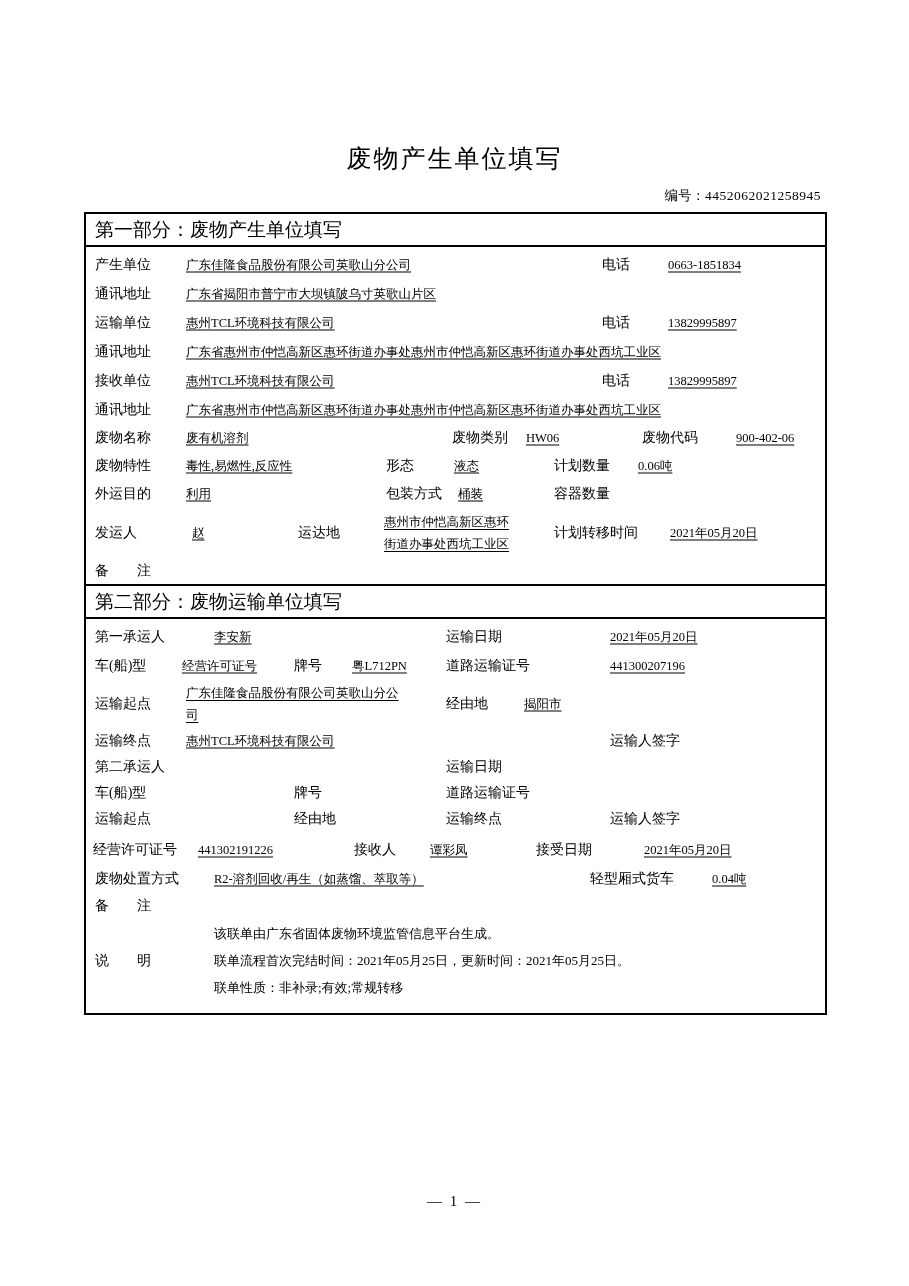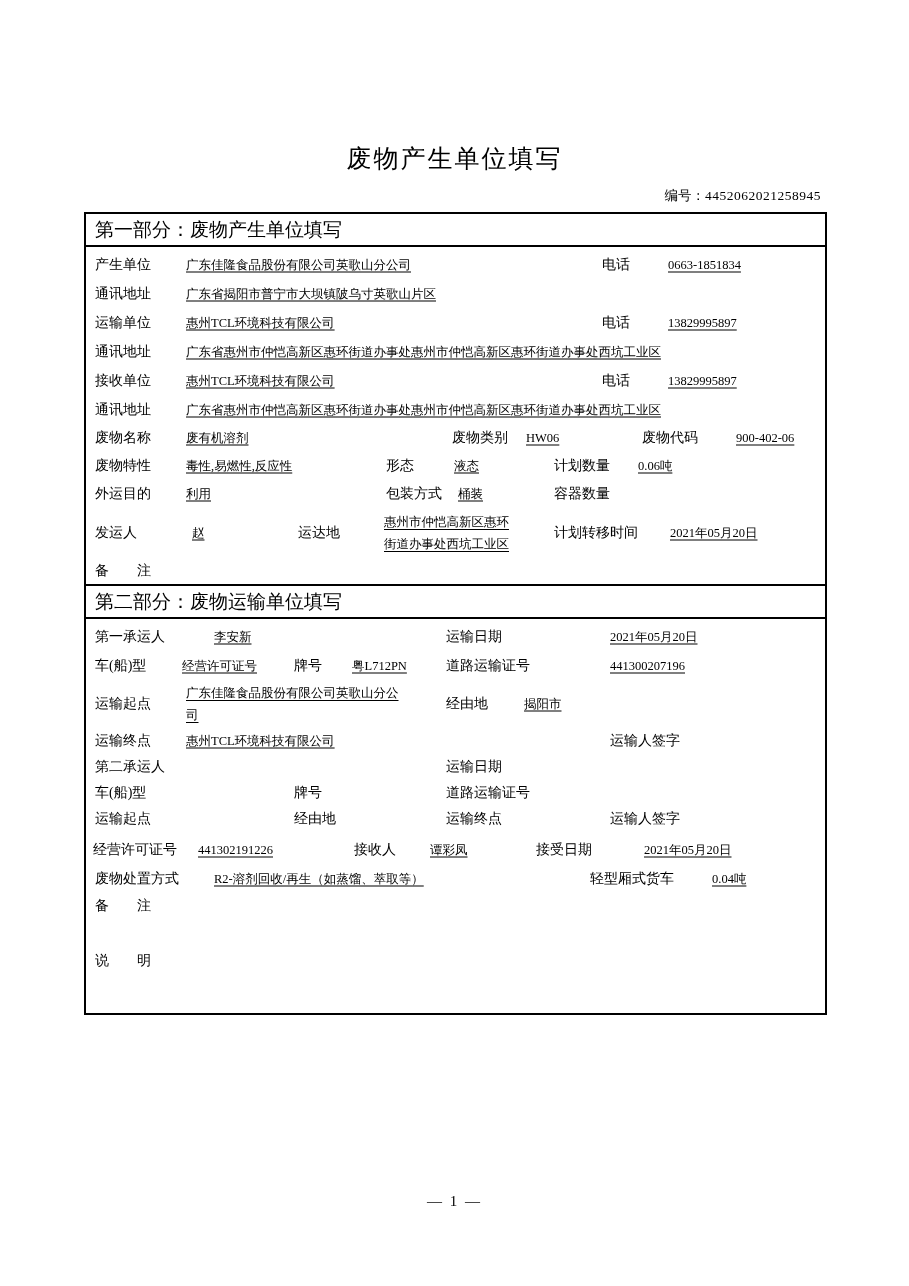--- a/index.html
+++ b/index.html
@@ -203,19 +203,24 @@
       <span class="lbl" style="left:504px">轻型厢式货车</span>
       <span class="val" style="left:626px">0.04吨</span>
     </div>
 
     <div class="row" style="height:26px">
       <span class="lbl" style="left:9px">备　　注</span>
     </div>
 
     <div class="row" style="height:84px">
       <span class="lbl" style="left:9px">说　　明</span>
+      <div class="note-lines">
+        <div class="note-line">该联单由广东省固体废物环境监管信息平台生成。</div>
+        <div class="note-line">联单流程首次完结时间：2021年05月25日，更新时间：2021年05月25日。</div>
+        <div class="note-line">联单性质：非补录;有效;常规转移</div>
+      </div>
     </div>
 
     <div class="pad-bottom"></div>
   </div>
 </div>
 
 <div class="page-number">— 1 —</div>
 
 </body></html>

